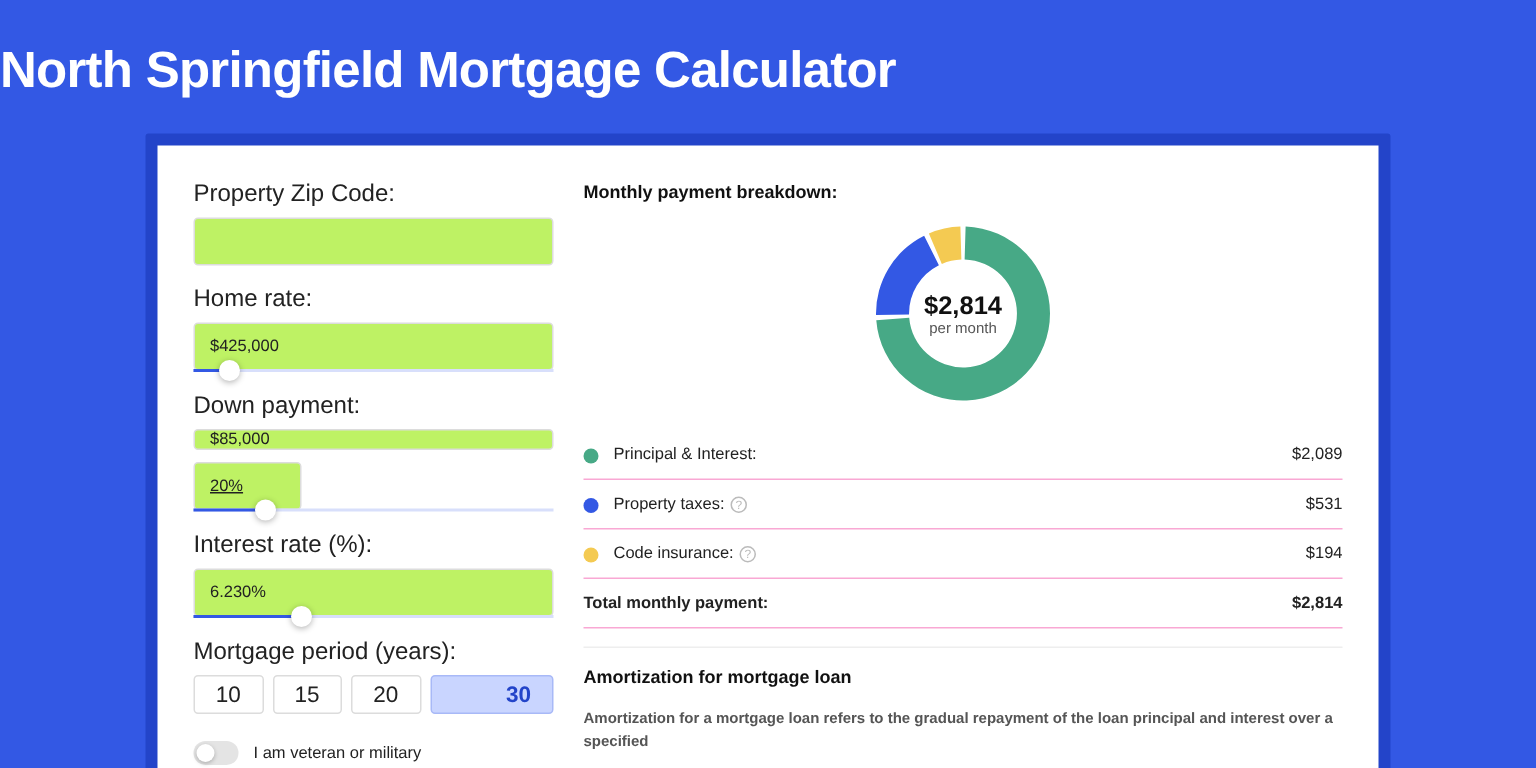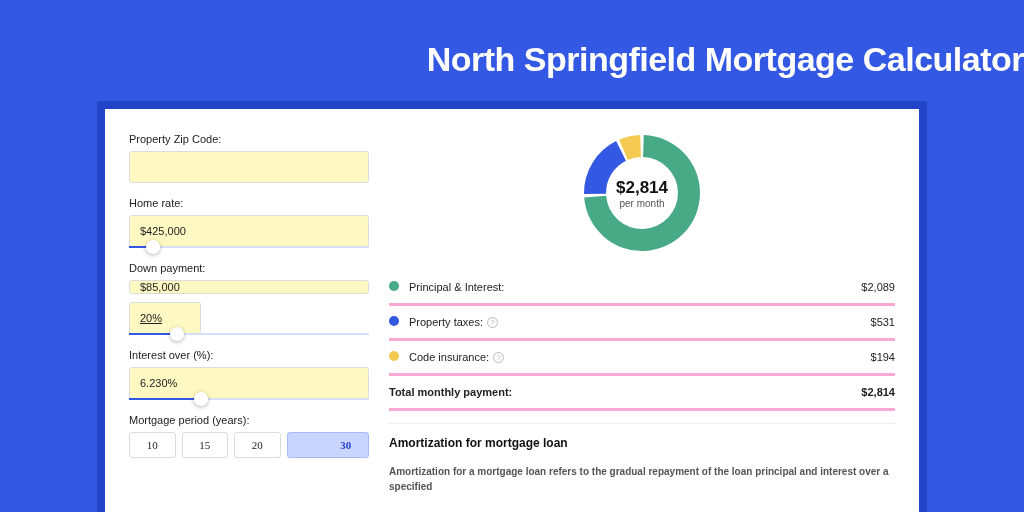--- a/index.html
+++ b/index.html
@@ -5,59 +5,59 @@
   * { box-sizing: border-box; margin: 0; padding: 0; }
   body {
     font-family: -apple-system, BlinkMacSystemFont, "Segoe UI", Arial, sans-serif;
     background: #3358e4;
     width: 1024px;
     height: 512px;
     overflow: hidden;
     position: relative;
   }
   .page-title {
-    text-align: right;
+    text-align: left;
     color: #fff;
     font-size: 34px;
     font-weight: 700;
-    padding: 40px 0 22px;
+    padding: 28px 0 22px;
     letter-spacing: -0.5px;
   }
   .panel-wrap {
     background: #2344c9;
     margin: 0 auto;
     width: 830px;
     padding: 8px;
     border-radius: 2px 2px 0 0;
   }
   .panel {
     background: #fff;
     display: flex;
     gap: 20px;
     padding: 24px 24px 0 24px;
     min-height: 420px;
   }
   .col-left { width: 240px; flex-shrink: 0; }
   .col-right { flex: 1; }
   .field { margin-bottom: 14px; }
   .field-label {
-    font-size: 11px;
+    font-size: 16px;
     color: #222;
     margin-bottom: 6px;
     display: block;
   }
   .text-input {
     width: 100%;
     height: 32px;
     border: 1px solid #dcdcdc;
     border-radius: 3px;
     padding: 0 10px;
     font-size: 11px;
     color: #222;
-    background: #fef9c3;
+    background: #bef264;
   }
   .dual { display: flex; gap: 8px; flex-direction: column; }
   .dual .text-input:first-child { flex: 1; }
   .dual .text-input:last-child { width: 72px; text-decoration: underline; }
   .slider-track {
     position: relative;
     height: 2px;
     background: #d8dffb;
     margin-top: -1px;
   }
@@ -77,27 +77,26 @@
     box-shadow: 0 1px 4px rgba(0,0,0,0.3);
     transform: translateX(-50%);
   }
   .period-row { display: flex; gap: 6px; margin-top: 6px; }
   .period-btn {
     flex: 1;
     height: 26px;
     border: 1px solid #dcdcdc;
     background: #fff;
     border-radius: 3px;
-    font-size: 11px;
+    font-size: 15px;
     color: #222;
     display: flex;
     align-items: center;
     justify-content: center;
     cursor: pointer;
-    font-family: Liberation Serif, serif;
   }
   .period-btn.selected {
     background: #c9d5ff;
     border-color: #a8b9f7;
     color: #2344c9;
     font-weight: 600;
     padding-left: 36px;
   }
   .toggle-row {
     display: flex;
@@ -142,23 +141,23 @@
     inset: 0;
     display: flex;
     flex-direction: column;
     align-items: center;
     justify-content: center;
   }
   .donut-val { font-size: 17px; font-weight: 700; color: #111; }
   .donut-sub { font-size: 10px; color: #555; }
   .break-row {
     display: flex;
-    align-items: flex-start;
+    align-items: flex-end;
     padding: 10px 0;
-    border-bottom: 3px solid #f9a8d4;
+    border-bottom: 1px solid #f9a8d4;
     font-size: 11px;
     color: #222;
   }
   .break-row:last-of-type { border-bottom: none; }
   .swatch {
     width: 10px;
     height: 10px;
     border-radius: 50%;
     margin-right: 10px;
     flex-shrink: 0;
@@ -217,41 +216,48 @@
           <input class="text-input" value="$85,000" style="">
           <input class="text-input" value="20%" style="">
         </div>
         <div class="slider-track">
           <div class="slider-fill" style="width:20%"></div>
           <div class="slider-thumb" style="left:20%"></div>
         </div>
       </div>
 
       <div class="field">
-        <label class="field-label">Interest over (%):</label>
+        <label class="field-label">Interest rate (%):</label>
         <input class="text-input" value="6.230%" style="">
         <div class="slider-track">
           <div class="slider-fill" style="width:30%"></div>
           <div class="slider-thumb" style="left:30%"></div>
         </div>
       </div>
 
       <div class="field">
         <label class="field-label">Mortgage period (years):</label>
         <div class="period-row">
           <div class="period-btn">10</div>
           <div class="period-btn">15</div>
           <div class="period-btn">20</div>
           <div class="period-btn selected">30</div>
         </div>
       </div>
 
+      <div class="toggle-row">
+        <div class="toggle">
+          <div class="toggle-knob"></div>
+        </div>
+        <span class="toggle-label">I am veteran or military</span>
+      </div>
     </div>
 
     <div class="col-right">
+      <div class="section-title">Monthly payment breakdown:</div>
 
       <div class="donut-area">
         <div class="donut-wrap">
           <svg id="donut-svg" width="120" height="120" viewBox="0 0 120 120">
               <path d="M 61.73973901174475 2.026098042558722 A 58 58 0 1 1 2.17637304031269 64.51975278382822 L 24.14935128499387 62.802246725973504 A 35.96 35.96 0 1 0 61.07863818728175 24.056180786386406 Z" fill="#47a986"></path>
               <path d="M 2.0094018626133376 61.04428332751532 A 58 58 0 0 1 34.08643604998686 8.11081805030475 L 43.93359035099185 27.82870719118894 A 35.96 35.96 0 0 0 24.045829154820268 60.6474556630595 Z" fill="#3358e4"></path>
               <path d="M 37.244549716096074 6.650309444414049 A 58 58 0 0 1 58.260260988255226 2.026098042558722 L 58.92136181271824 24.056180786386406 A 35.96 35.96 0 0 0 45.891620823979565 26.923191855536707 Z" fill="#f4ca52"></path>
             </svg>
           <div class="donut-center">
             <div class="donut-val">$2,814</div>

